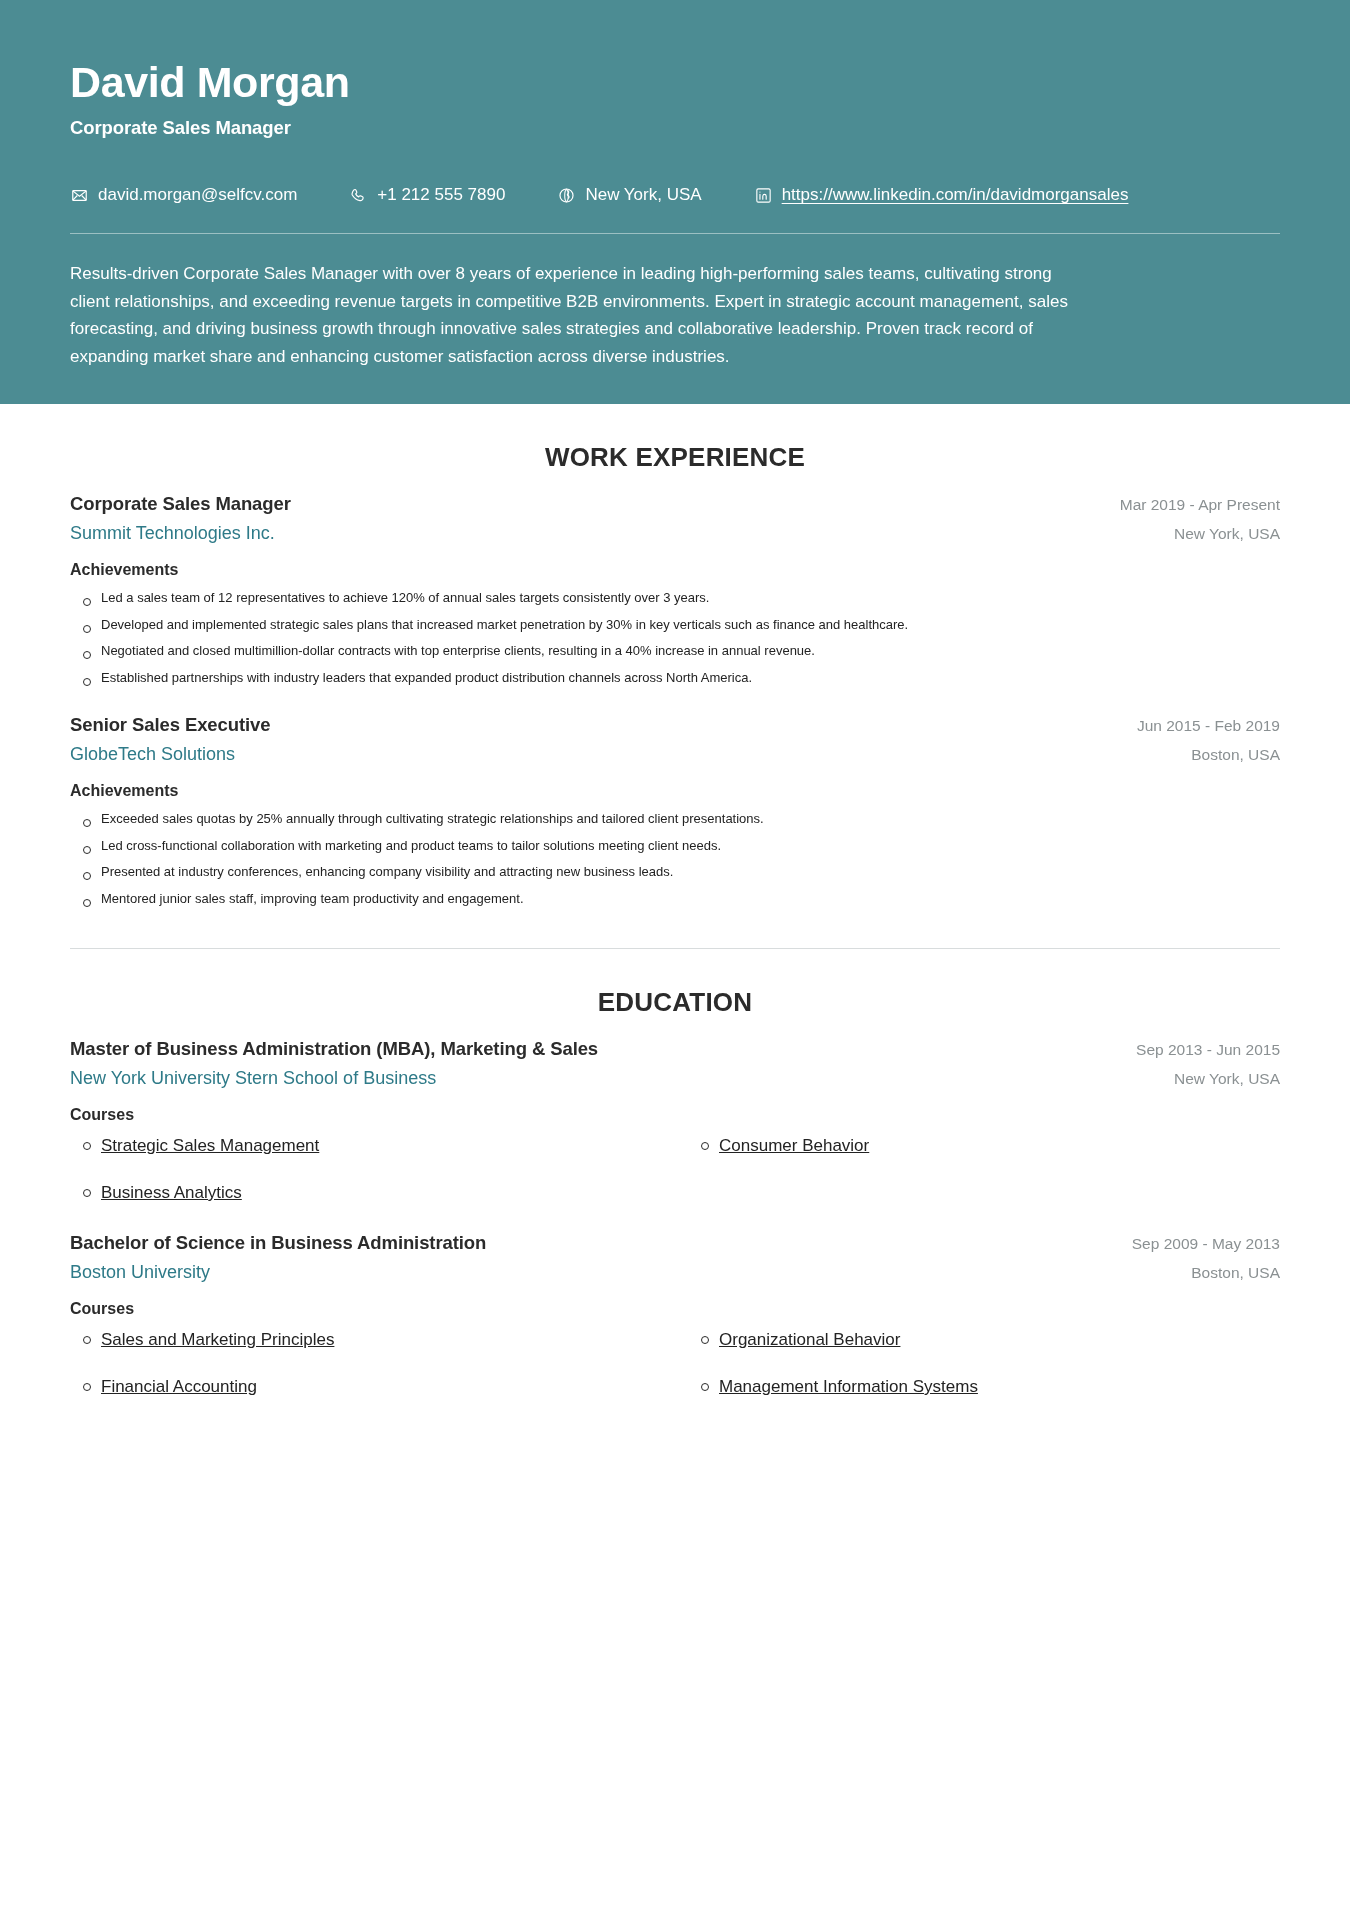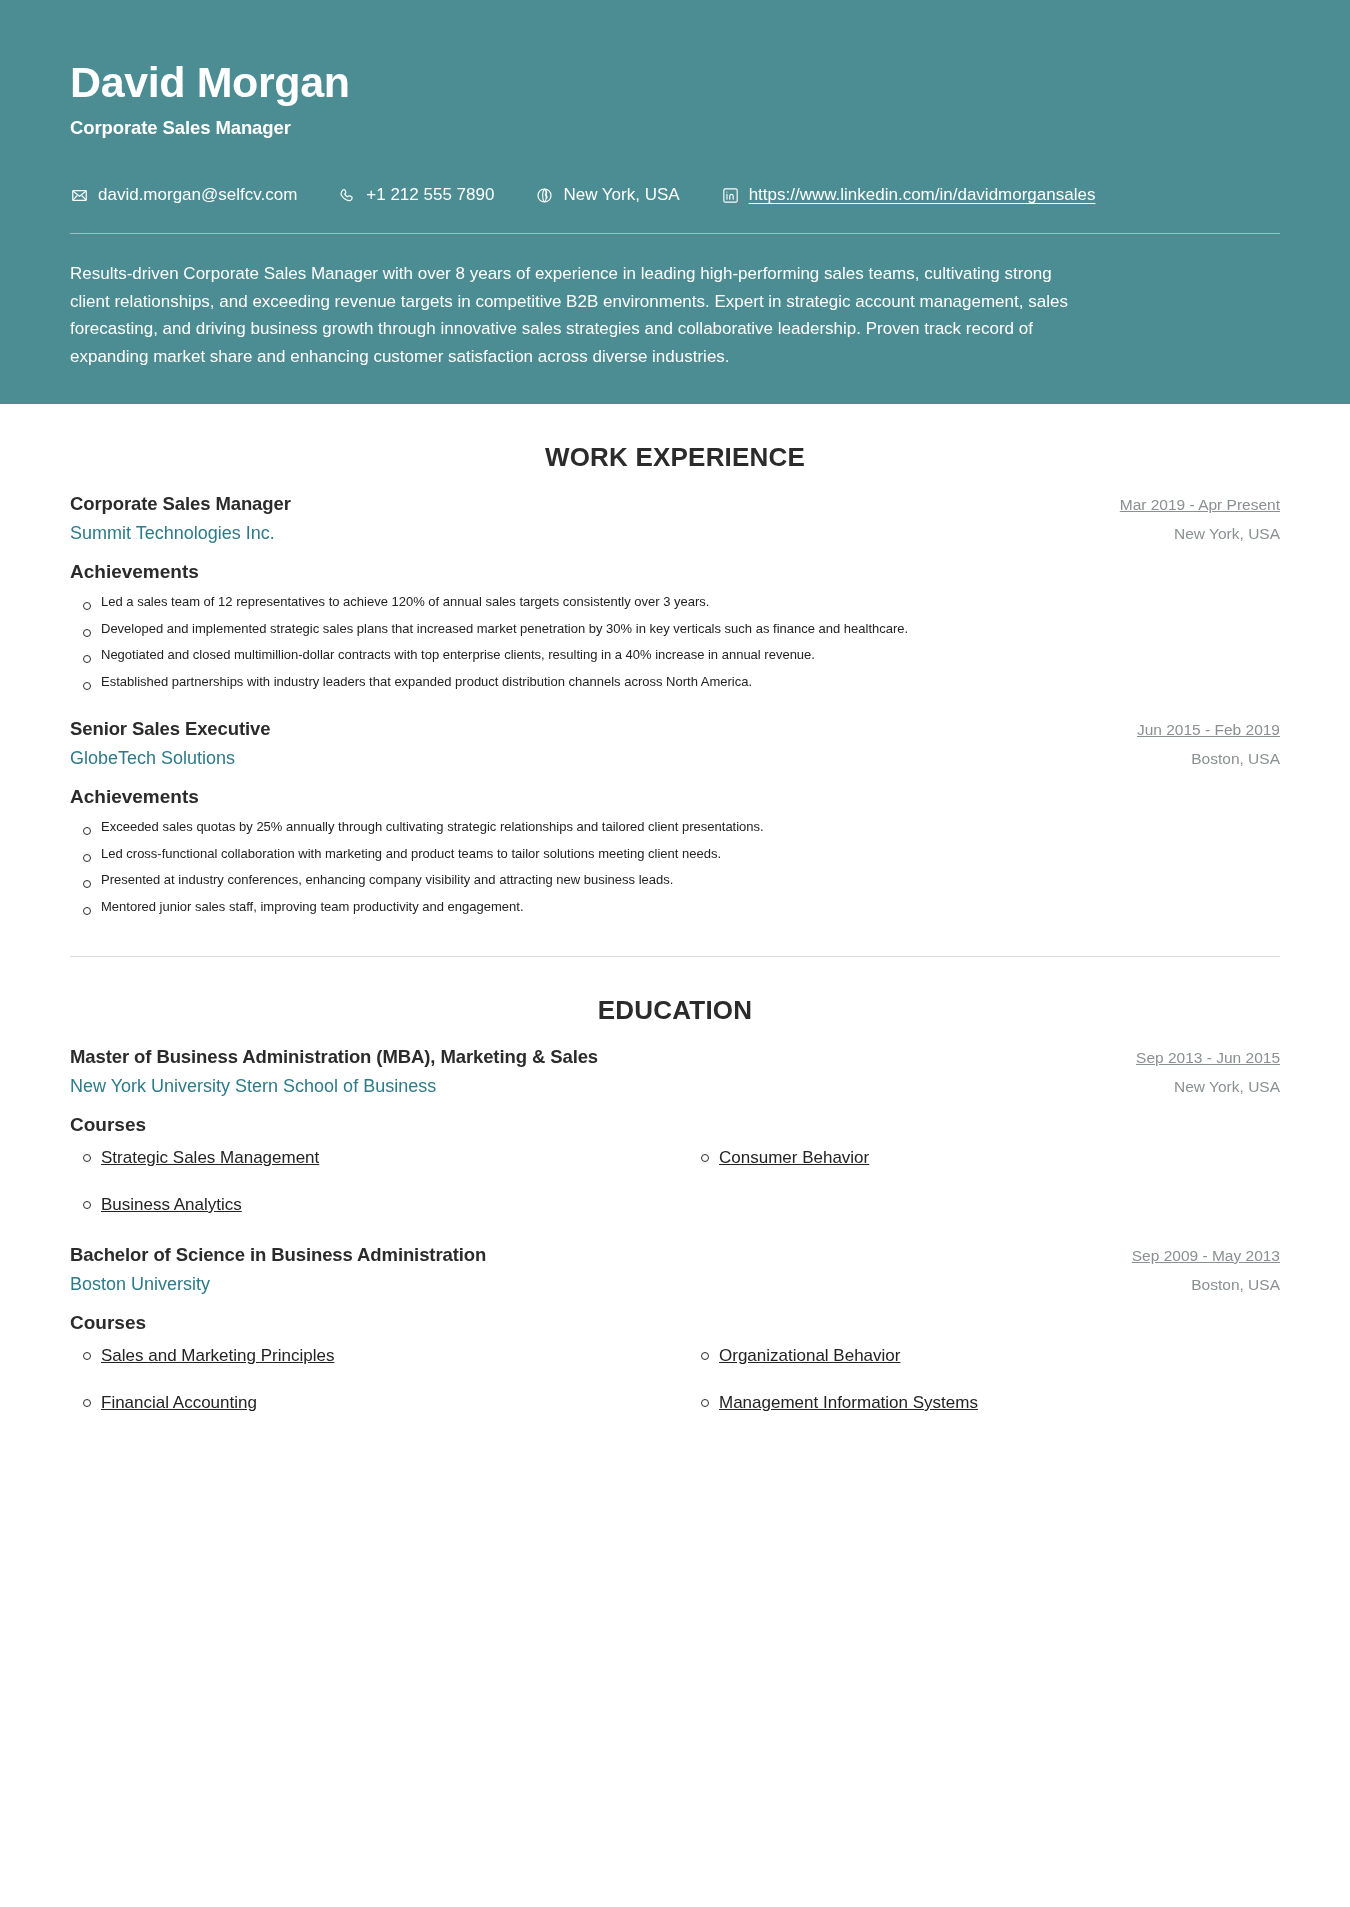--- a/index.html
+++ b/index.html
@@ -37,21 +37,21 @@
     color: #ffffff;
     margin-top: 11px;
     letter-spacing: -0.1px;
   }
 
   .contact-row {
     display: flex;
     align-items: center;
     flex-wrap: wrap;
     margin-top: 46px;
-    gap: 5px;
+    gap: 16px;
   }
 
   .contact-item {
     display: flex;
     align-items: center;
     color: #ffffff;
     font-size: 17px;
     margin-right: 36px;
     white-space: nowrap;
   }
@@ -135,32 +135,31 @@
   .entry-org {
     font-size: 18px;
     color: #2e7a88;
     margin-top: 8px;
   }
 
   .entry-date {
     font-size: 15.5px;
     color: #8a9092;
     white-space: nowrap;
-    text-decoration: underline;
   }
 
   .entry-loc {
     font-size: 15.5px;
     color: #8a9092;
     margin-top: 11px;
     white-space: nowrap;
   }
 
   .sub-label {
-    font-size: 19px;
+    font-size: 16px;
     font-weight: bold;
     color: #2b2b2b;
     margin-top: 17px;
   }
 
   .bullets {
     list-style: none;
     margin-top: 9px;
   }
 

